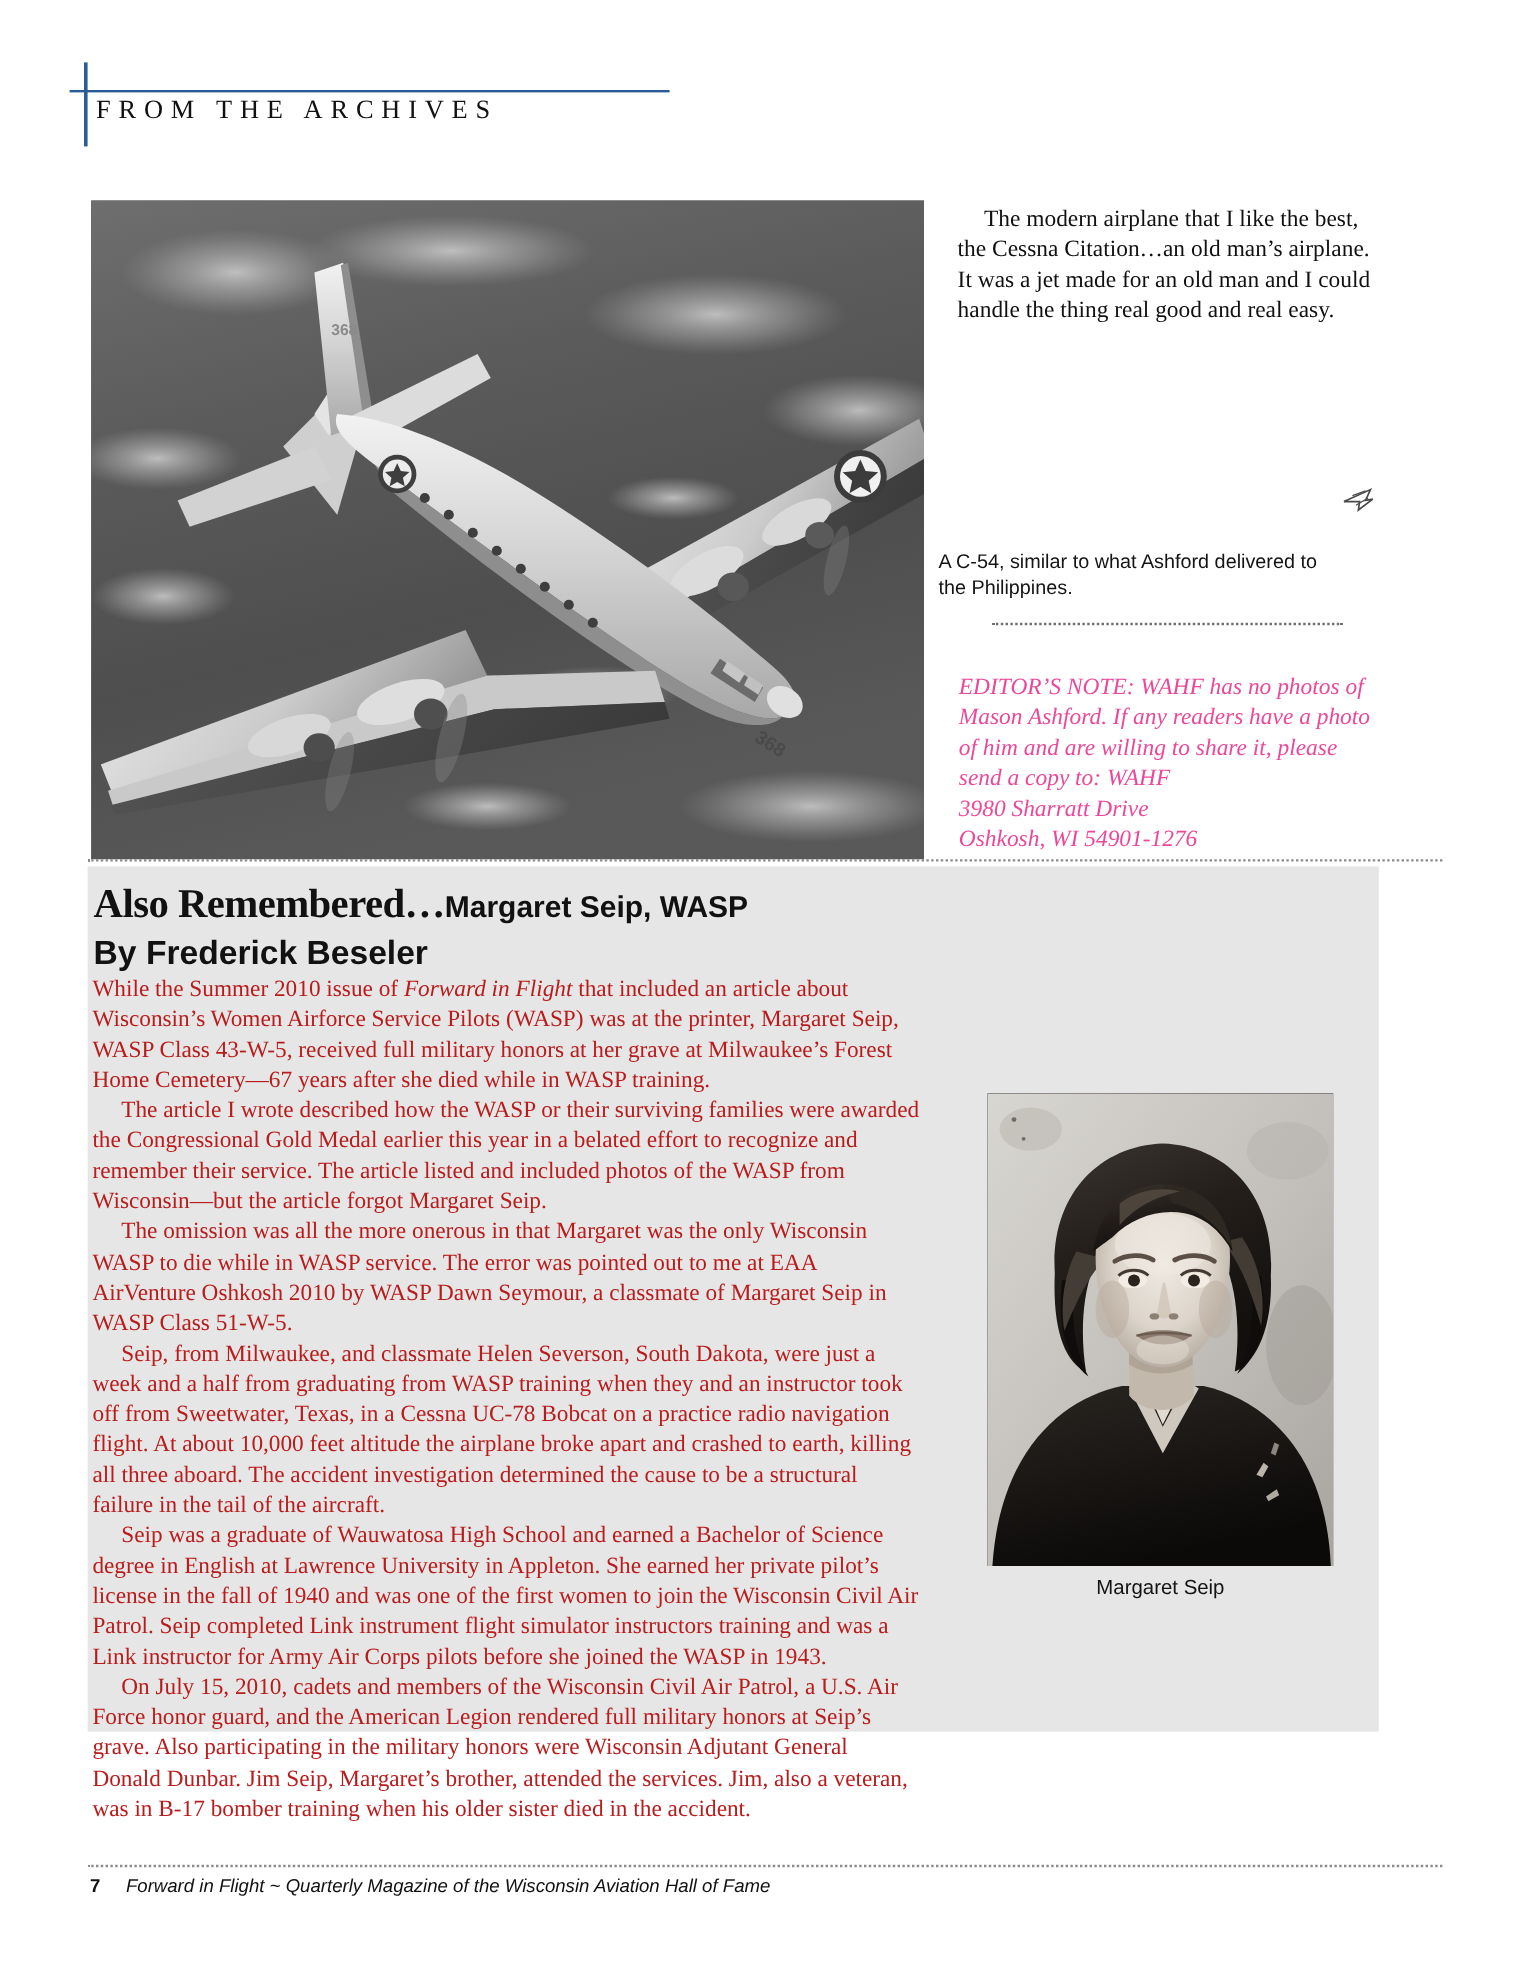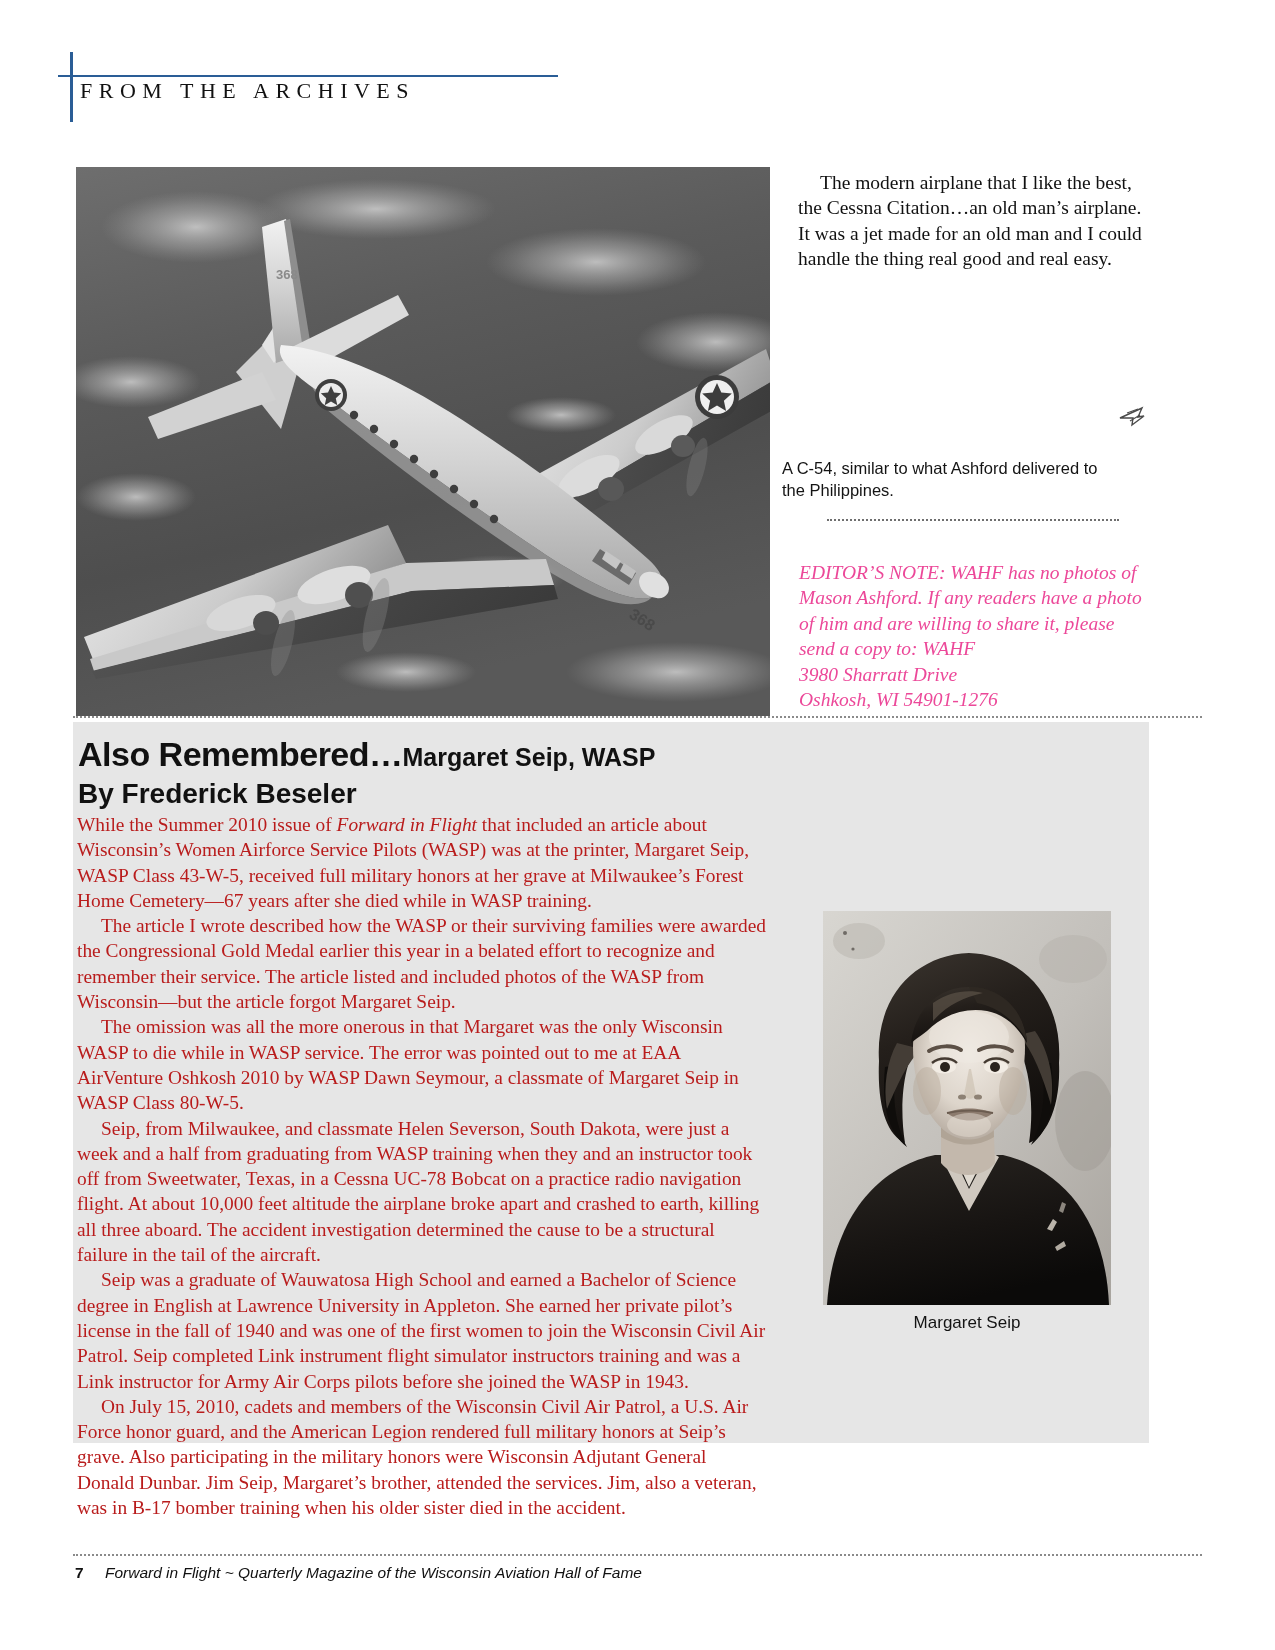--- a/index.html
+++ b/index.html
@@ -129,21 +129,21 @@
   }
 
   .headline {
     position: absolute;
     left: 78px; top: 735px;
     width: 720px;
     font-family: "Liberation Sans", sans-serif;
     font-weight: bold;
     white-space: nowrap;
   }
-  .headline .hl-main { font-size: 34px; letter-spacing: -0.5px; color: #111; }
+  .headline .hl-main { font-size: 34px; letter-spacing: -0.5px; color: #111; font-family: Liberation Serif, serif; }
   .headline .hl-sub  { font-size: 25px; color: #111; }
 
   .byline {
     position: absolute;
     left: 78px; top: 778px;
     font-family: "Liberation Sans", sans-serif;
     font-weight: bold;
     font-size: 28px;
     color: #111;
   }
@@ -358,21 +358,21 @@
 
   <div class="headline">
     <span class="hl-main">Also Remembered…</span><span class="hl-sub">Margaret Seip, WASP</span>
   </div>
 
   <div class="byline">By Frederick Beseler</div>
 
   <div class="article-body">
     <p id="p0">While the Summer 2010 issue of <em>Forward in Flight</em> that included an article about Wisconsin’s Women Airforce Service Pilots (WASP) was at the printer, Margaret Seip, WASP Class 43-W-5, received full military honors at her grave at Milwaukee’s Forest Home Cemetery—67 years after she died while in WASP training.</p>
     <p class="indent">The article I wrote described how the WASP or their surviving families were awarded the Congressional Gold Medal earlier this year in a belated effort to recognize and remember their service. The article listed and included photos of the WASP from Wisconsin—but the article forgot Margaret Seip.</p>
-    <p class="indent">The omission was all the more onerous in that Margaret was the only Wisconsin WASP to die while in WASP service. The error was pointed out to me at EAA AirVenture Oshkosh 2010 by WASP Dawn Seymour, a classmate of Margaret Seip in WASP Class 80-W-5.</p>
+    <p class="indent">The omission was all the more onerous in that Margaret was the only Wisconsin WASP to die while in WASP service. The error was pointed out to me at EAA AirVenture Oshkosh 2010 by WASP Dawn Seymour, a classmate of Margaret Seip in WASP Class 51-W-5.</p>
     <p class="indent">Seip, from Milwaukee, and classmate Helen Severson, South Dakota, were just a week and a half from graduating from WASP training when they and an instructor took off from Sweetwater, Texas, in a Cessna UC-78 Bobcat on a practice radio navigation flight. At about 10,000 feet altitude the airplane broke apart and crashed to earth, killing all three aboard. The accident investigation determined the cause to be a structural failure in the tail of the aircraft.</p>
     <p class="indent">Seip was a graduate of Wauwatosa High School and earned a Bachelor of Science degree in English at Lawrence University in Appleton. She earned her private pilot’s license in the fall of 1940 and was one of the first women to join the Wisconsin Civil Air Patrol. Seip completed Link instrument flight simulator instructors training and was a Link instructor for Army Air Corps pilots before she joined the WASP in 1943.</p>
     <p class="indent">On July 15, 2010, cadets and members of the Wisconsin Civil Air Patrol, a U.S. Air Force honor guard, and the American Legion rendered full military honors at Seip’s grave. Also participating in the military honors were Wisconsin Adjutant General Donald Dunbar. Jim Seip, Margaret’s brother, attended the services. Jim, also a veteran, was in B-17 bomber training when his older sister died in the accident.</p>
   </div>
 
   <div class="portrait">
     <svg viewBox="0 0 288 394" preserveAspectRatio="none" aria-hidden="true">
       <defs>
         <linearGradient id="bg2" x1="0" y1="0" x2="1" y2="1">
           <stop offset="0%" stop-color="#d8d6d1"></stop>

